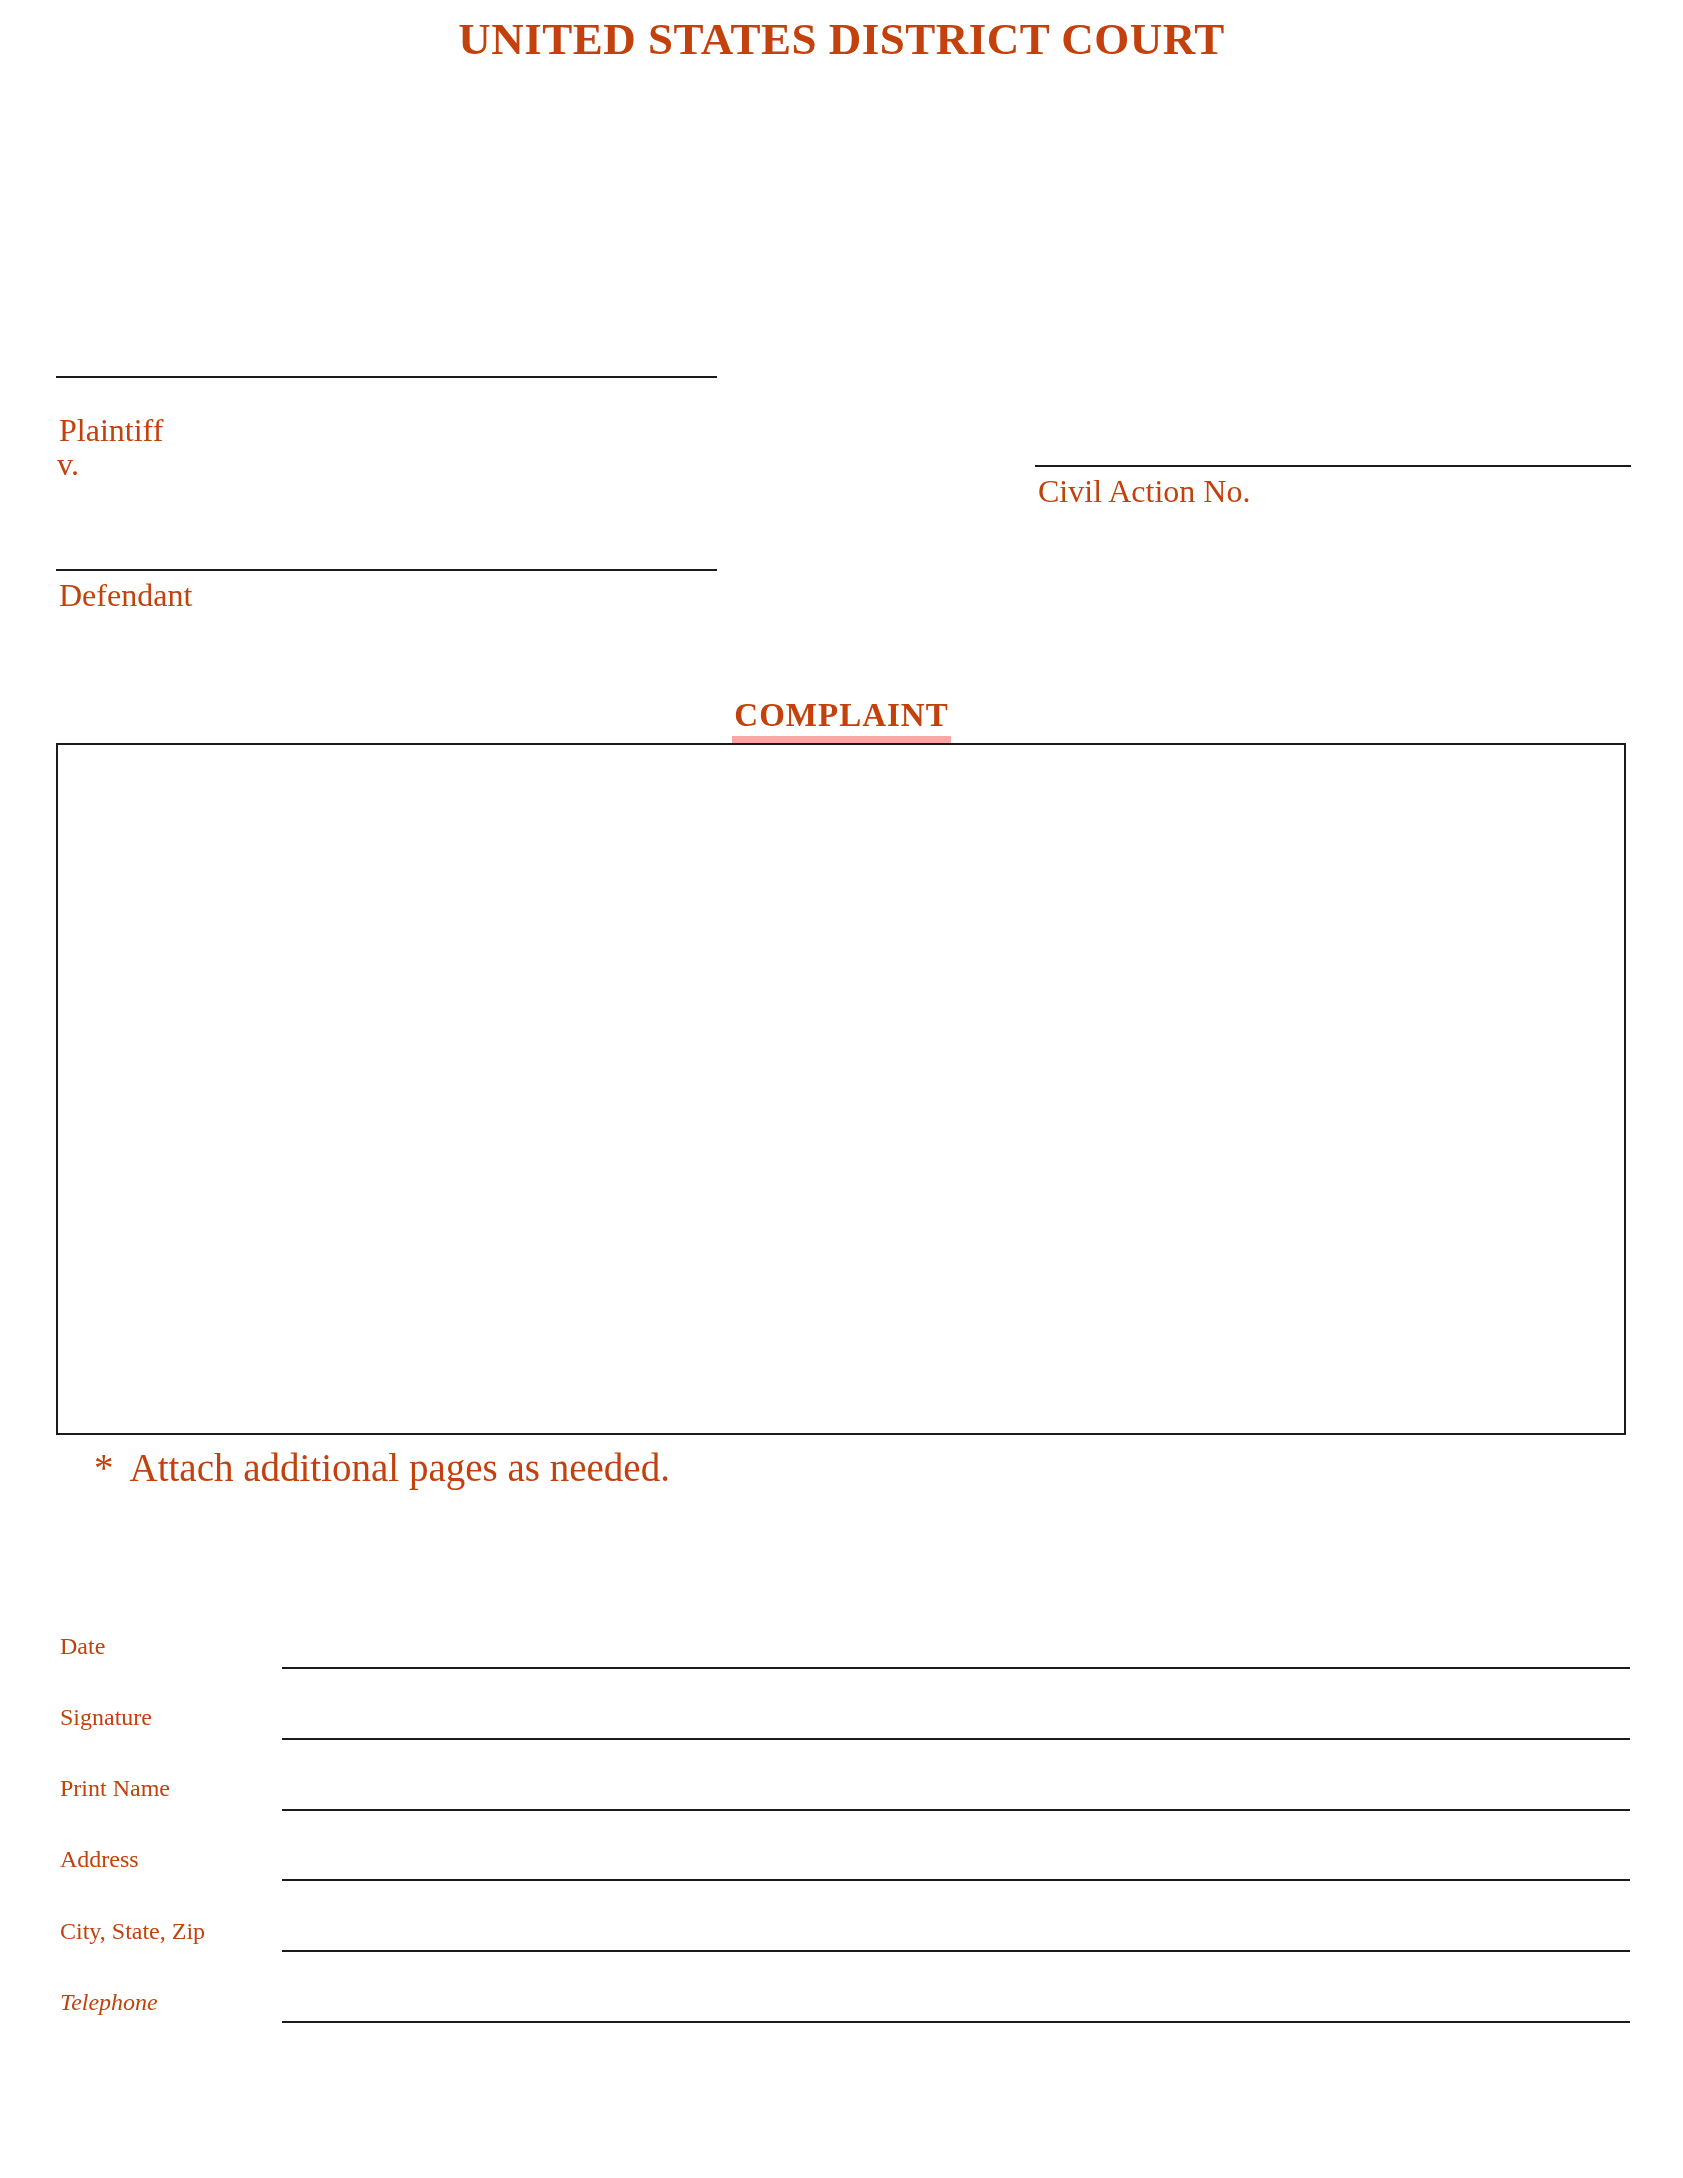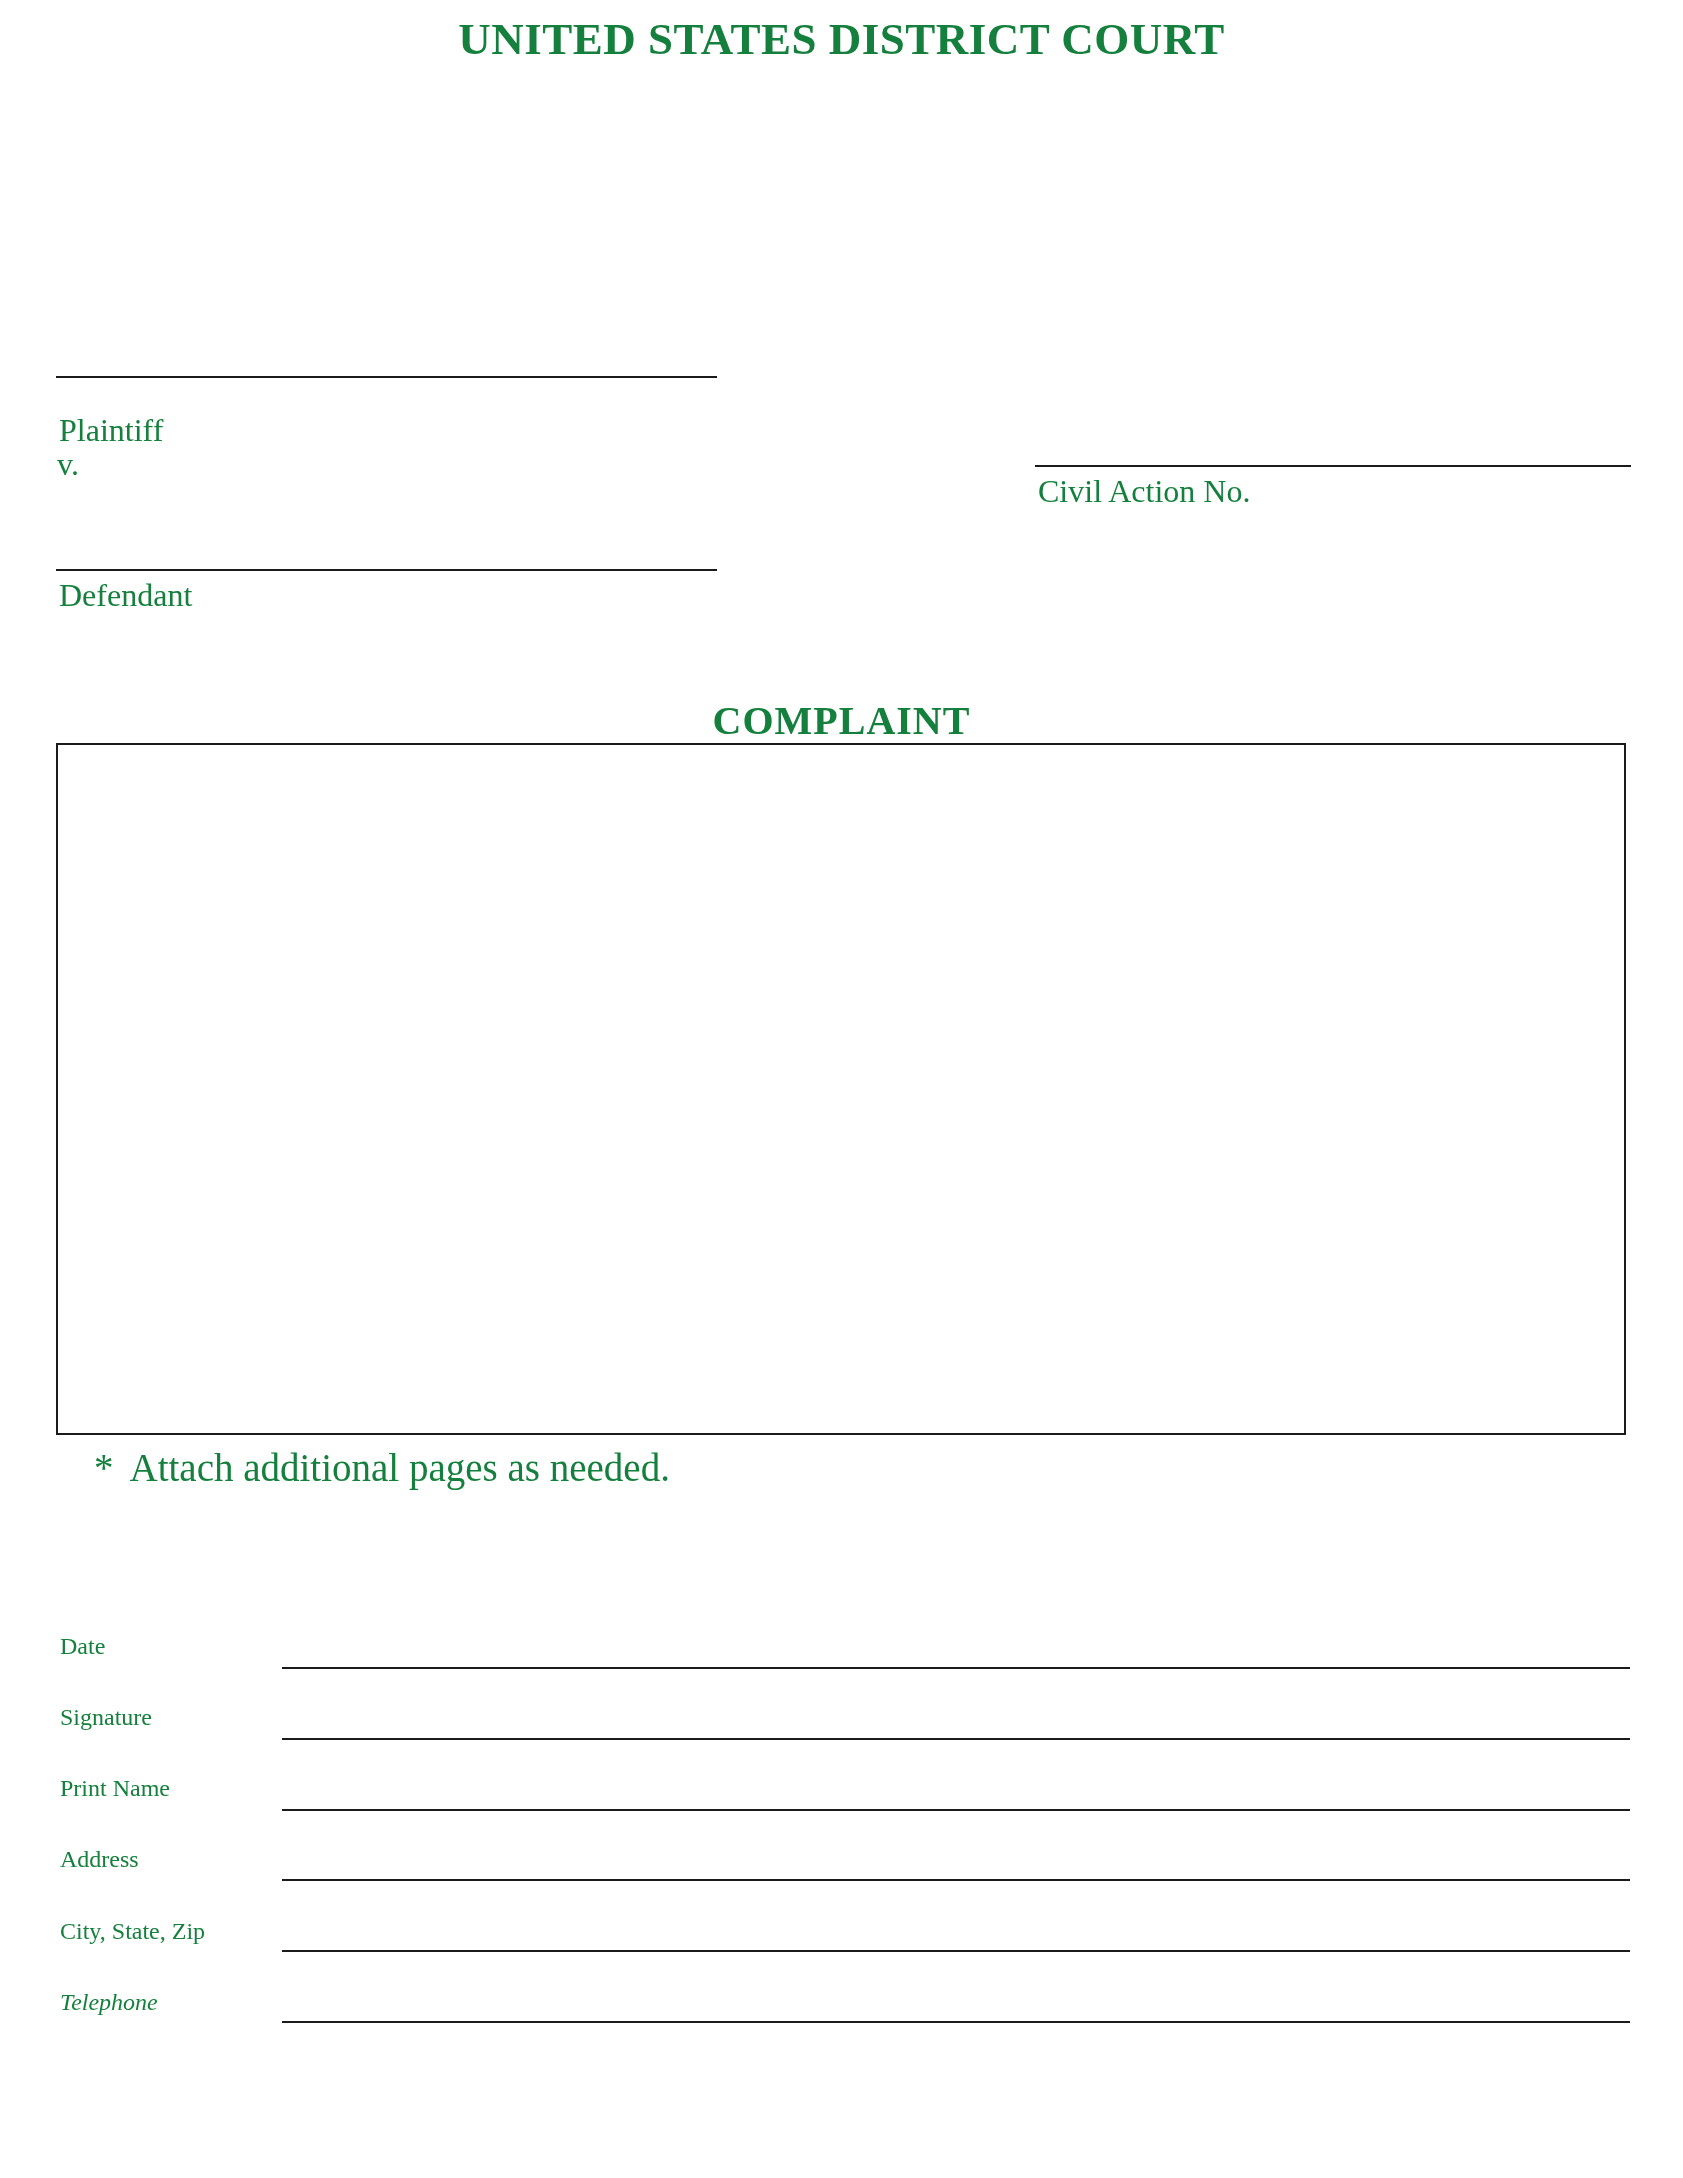--- a/index.html
+++ b/index.html
@@ -7,21 +7,21 @@
     padding: 0;
     background: #e8e8e8;
   }
   .page {
     position: relative;
     width: 1683px;
     height: 2178px;
     margin: 0 auto;
     background: #ffffff;
     font-family: "Liberation Serif", "DejaVu Serif", serif;
-    color: #15803d;
+    color: #c2410c;
     overflow: hidden;
   }
   .court-title {
     position: absolute;
     top: 12px;
     left: 0;
     width: 1683px;
     text-align: center;
     font-size: 45px;
     font-weight: bold;
@@ -45,24 +45,24 @@
   }
   .complaint-heading-wrap {
     position: absolute;
     top: 697px;
     left: 0;
     width: 1683px;
     text-align: center;
   }
   .complaint-heading {
     display: inline-block;
-    font-size: 40px;
+    font-size: 33px;
     font-weight: bold;
     letter-spacing: 1px;
-    border-bottom: 3px solid #fca5a5;
+    border-bottom: 7px solid #fca5a5;
     padding: 0 2px 2px 2px;
   }
   .complaint-box {
     position: absolute;
     left: 56px;
     top: 743px;
     width: 1570px;
     height: 692px;
     border: 2px solid #1b1b1b;
     background: #ffffff;

